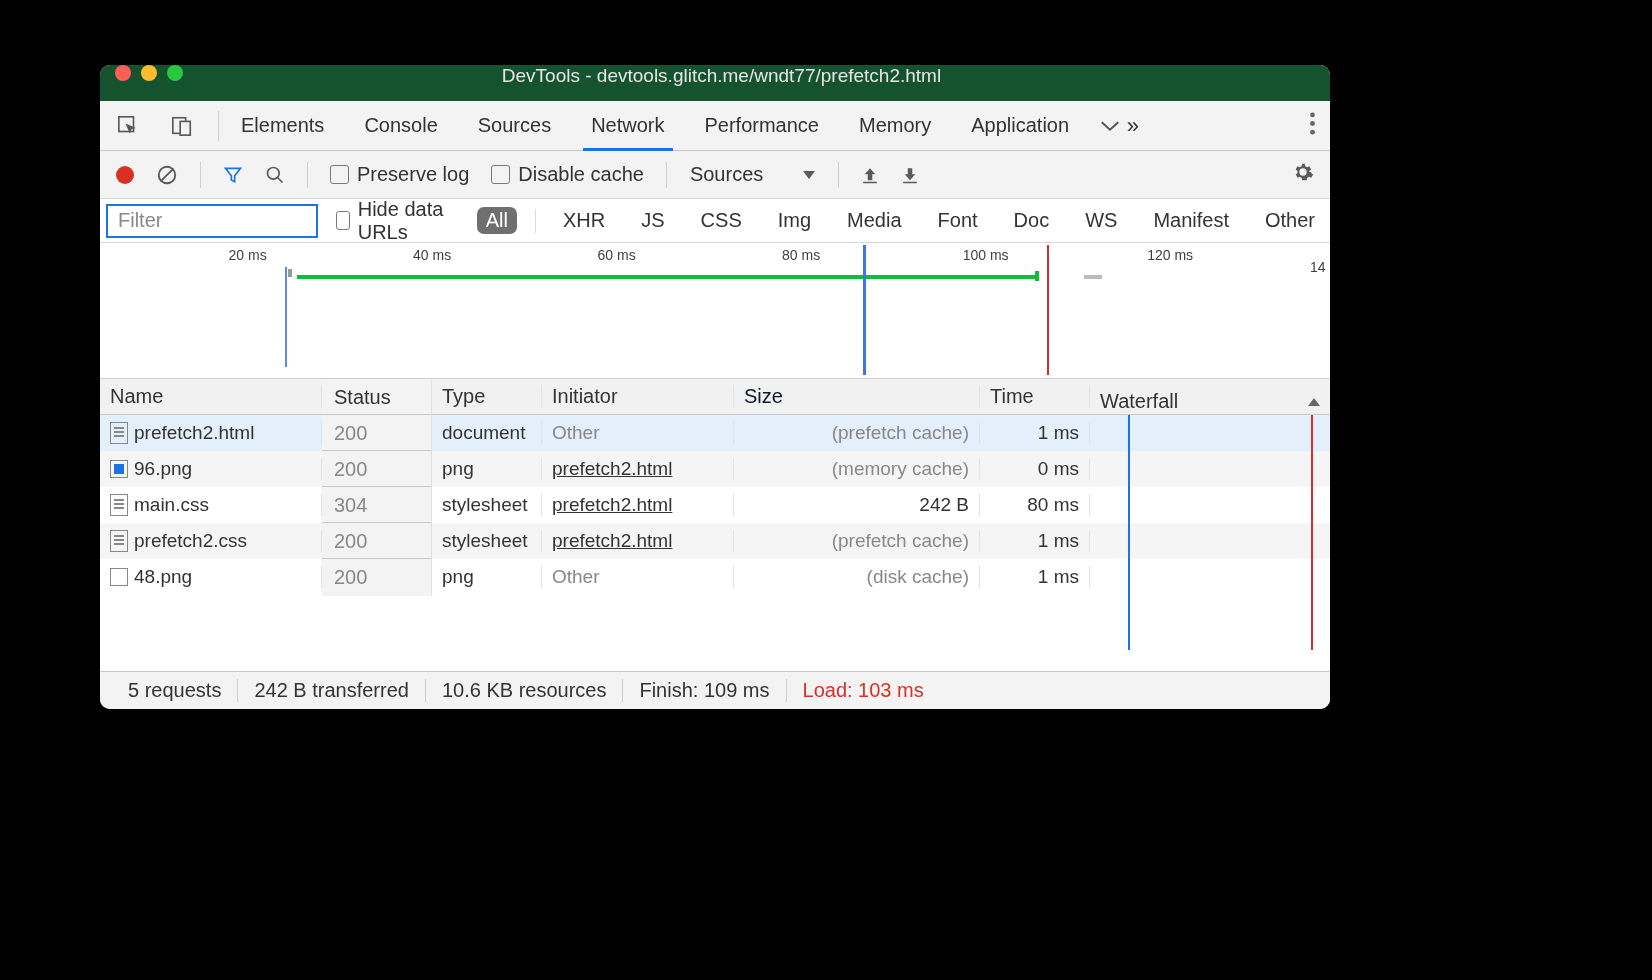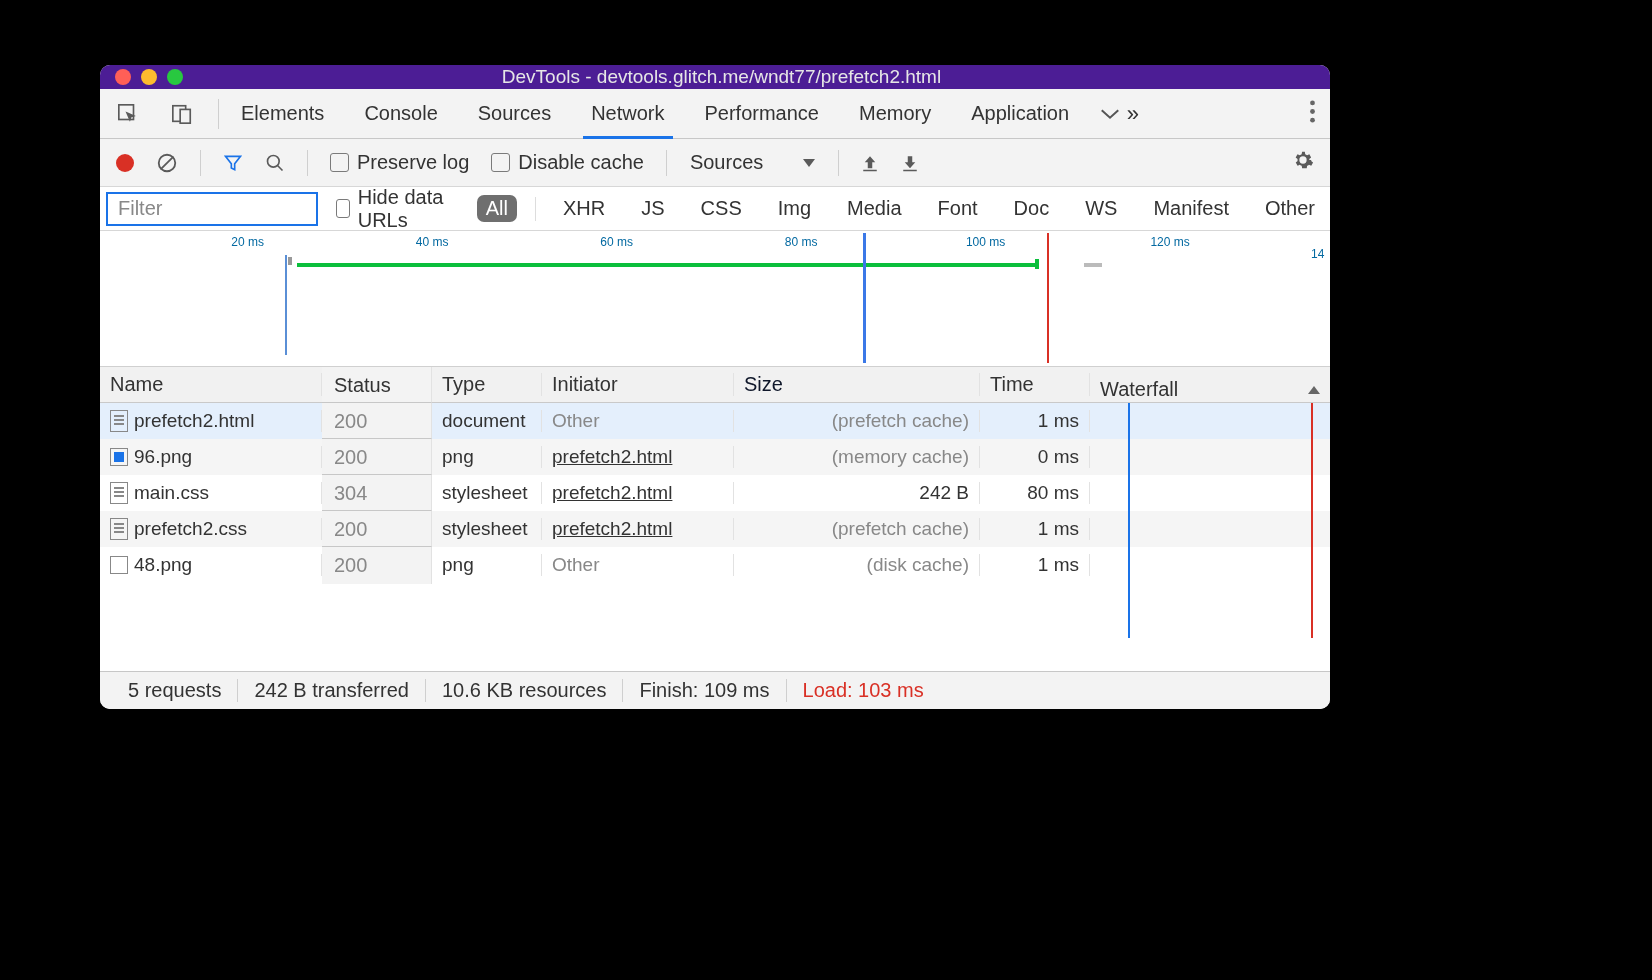--- a/index.html
+++ b/index.html
@@ -10,21 +10,21 @@
       font-size:20px; color:#333;
     }
     .window {
       position:absolute; left:100px; top:65px; width:1230px; height:644px;
       background:#fff; border-radius:10px; overflow:hidden;
       box-shadow:0 30px 60px rgba(0,0,0,.5);
       display:flex; flex-direction:column;
     }
     
     .titlebar {
-      height:24px; background:#4c1d95; display:flex; align-items:center;
+      height:36px; background:#14532d; display:flex; align-items:flex-start;
       font-size:19px;color:#e6e6e6;font-weight:500;
     }
     .tl-dots{display:flex;gap:10px;padding-left:15px;}
     .dot{width:16px;height:16px;border-radius:50%;}
     .dot.r{background:#ff5f57;} .dot.y{background:#febc2e;} .dot.g{background:#28c840;}
     .tl-title{flex:1;text-align:center;padding-right:70px;}
 
     
     .tabs{
       height:50px;border-bottom:1px solid #c7c7c7;background:#f3f3f3;
@@ -60,21 +60,21 @@
     .filter-input{
       width:280px;height:34px;border:2px solid #1a73e8;padding:0 10px;font-size:20px;color:#999;
       display:flex;align-items:center;
     }
     .chip{padding:2px 9px;border-radius:7px;cursor:pointer;}
     .chip.active{background:#6f6f6f;color:#fff;}
     .fsep{width:1px;height:24px;background:#ddd;}
 
     
     .overview{height:136px;background:#fff;border-bottom:1px solid #d0d0d0;position:relative;}
-    .ov-ticks{position:absolute;top:4px;left:0;right:0;height:22px;font-size:12px;color:#0369a1;}
+    .ov-ticks{position:absolute;top:4px;left:0;right:0;height:22px;font-size:14px;color:#404040;}
     .ov-tick{position:absolute;transform:translateX(-50%);}
     .ov-area{position:absolute;top:32px;left:0;right:0;height:90px;}
 
     
     .grid{flex:1;background:#fff;overflow:auto;position:relative;}
     .grid-head,.grid-row{display:flex;align-items:center;}
     .grid-head{height:36px;background:#f1f1f1;border-bottom:1px solid #c9c9c9;font-weight:400;color:#555;position:sticky;top:0;}
     .grid-row{height:36px;font-size:19px;}
     .grid-row:nth-child(even){background:#fff;}
     .grid-row:nth-child(odd){background:#f5f5f5;}

